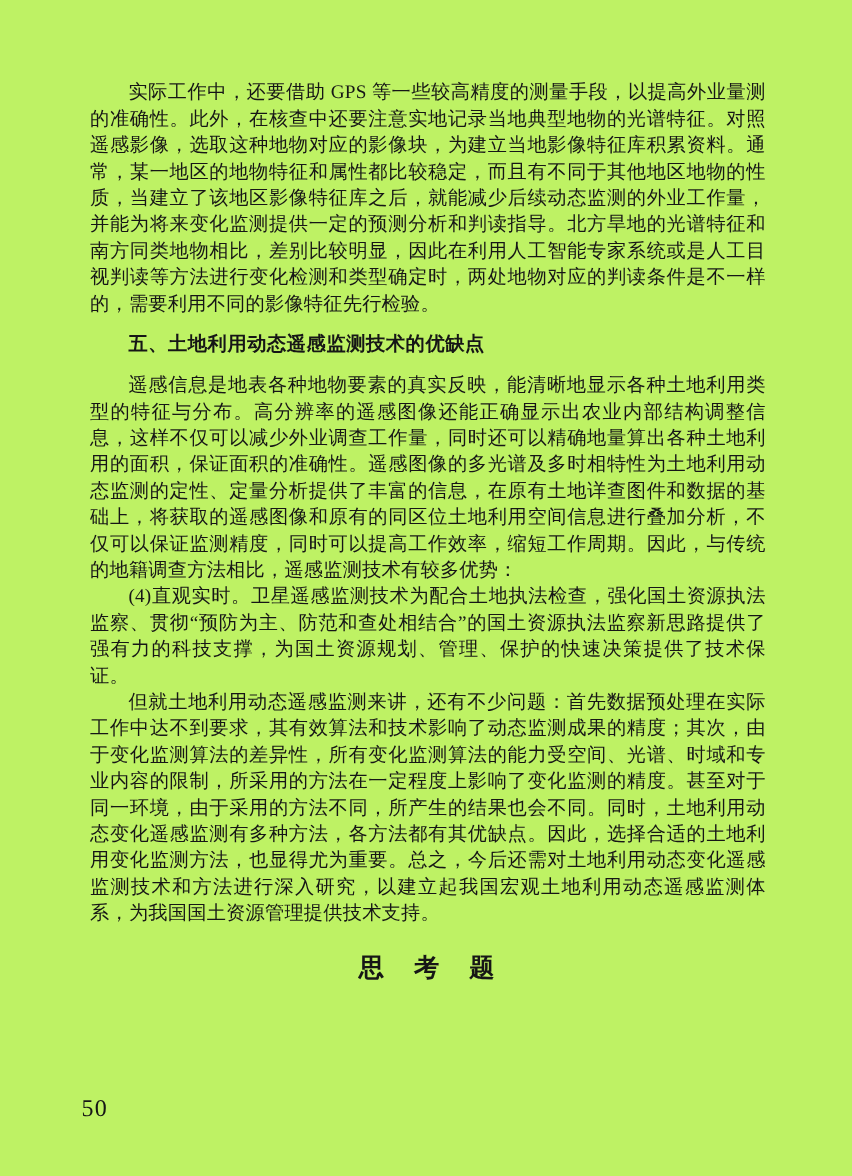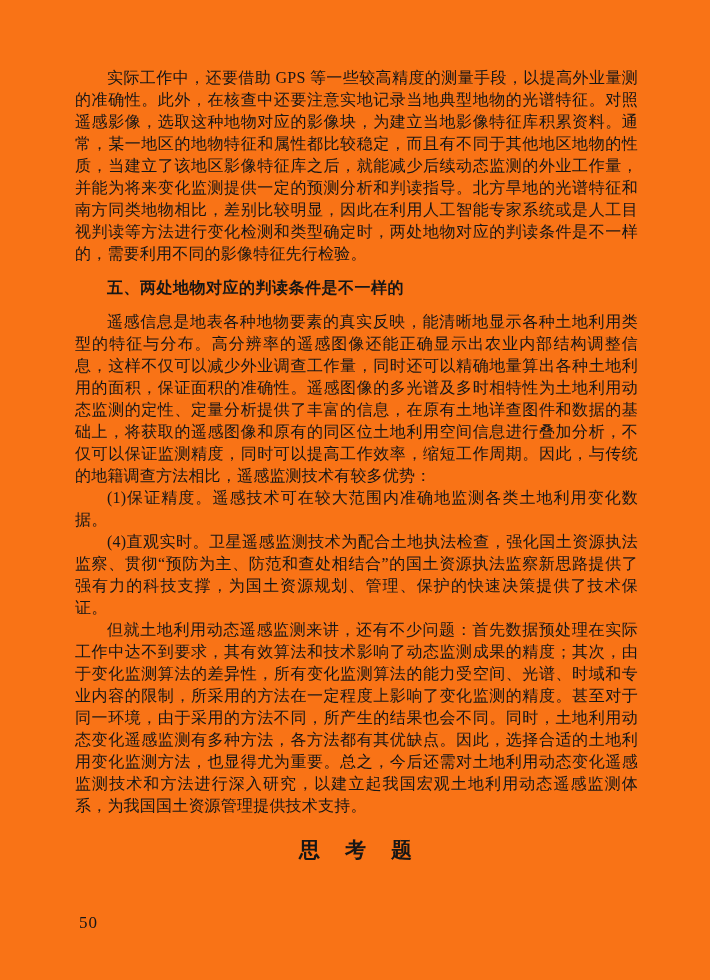--- a/index.html
+++ b/index.html
@@ -11,21 +11,21 @@
     height: 980px;
     position: relative;
     background: #ffffff;
     font-family: "Liberation Serif", "DejaVu Serif", serif;
     color: #161616;
     overflow: hidden;
   }
   .page {
     position: absolute;
     inset: 0;
-    background: #f97316;
+    background: #bef264;
   }
   .content {
     position: absolute;
     left: 75px;
     top: 67px;
     width: 563px;
     font-size: 16px;
     line-height: 22px;
     text-align: justify;
   }
@@ -54,41 +54,40 @@
   }
   .questions-heading {
     font-size: 21px;
     font-weight: bold;
     text-align: center;
     margin: 22px 0 20px 0;
     letter-spacing: 2px;
   }
   .page-number {
     position: absolute;
-    left: 79px;
+    left: 68px;
     top: 913px;
-    font-size: 17px;
+    font-size: 20px;
     letter-spacing: 1px;
   }
 </style>
 </head>
 <body>
 
 <div class="page">
 
   <div class="content">
 
     <p class="para">实际工作中，还要借助 GPS 等一些较高精度的测量手段，以提高外业量测的准确性。此外，在核查中还要注意实地记录当地典型地物的光谱特征。对照遥感影像，选取这种地物对应的影像块，为建立当地影像特征库积累资料。通常，某一地区的地物特征和属性都比较稳定，而且有不同于其他地区地物的性质，当建立了该地区影像特征库之后，就能减少后续动态监测的外业工作量，并能为将来变化监测提供一定的预测分析和判读指导。北方旱地的光谱特征和南方同类地物相比，差别比较明显，因此在利用人工智能专家系统或是人工目视判读等方法进行变化检测和类型确定时，两处地物对应的判读条件是不一样的，需要利用不同的影像特征先行检验。</p>
 
-    <h3 class="section-heading">五、两处地物对应的判读条件是不一样的</h3>
+    <h3 class="section-heading">五、土地利用动态遥感监测技术的优缺点</h3>
 
     <p class="para">遥感信息是地表各种地物要素的真实反映，能清晰地显示各种土地利用类型的特征与分布。高分辨率的遥感图像还能正确显示出农业内部结构调整信息，这样不仅可以减少外业调查工作量，同时还可以精确地量算出各种土地利用的面积，保证面积的准确性。遥感图像的多光谱及多时相特性为土地利用动态监测的定性、定量分析提供了丰富的信息，在原有土地详查图件和数据的基础上，将获取的遥感图像和原有的同区位土地利用空间信息进行叠加分析，不仅可以保证监测精度，同时可以提高工作效率，缩短工作周期。因此，与传统的地籍调查方法相比，遥感监测技术有较多优势：</p>
 
     <ol class="advantage-list">
-      <li>(1)保证精度。遥感技术可在较大范围内准确地监测各类土地利用变化数据。</li>
       <li>(4)直观实时。卫星遥感监测技术为配合土地执法检查，强化国土资源执法监察、贯彻“预防为主、防范和查处相结合”的国土资源执法监察新思路提供了强有力的科技支撑，为国土资源规划、管理、保护的快速决策提供了技术保证。</li>
     </ol>
 
     <p class="para">但就土地利用动态遥感监测来讲，还有不少问题：首先数据预处理在实际工作中达不到要求，其有效算法和技术影响了动态监测成果的精度；其次，由于变化监测算法的差异性，所有变化监测算法的能力受空间、光谱、时域和专业内容的限制，所采用的方法在一定程度上影响了变化监测的精度。甚至对于同一环境，由于采用的方法不同，所产生的结果也会不同。同时，土地利用动态变化遥感监测有多种方法，各方法都有其优缺点。因此，选择合适的土地利用变化监测方法，也显得尤为重要。总之，今后还需对土地利用动态变化遥感监测技术和方法进行深入研究，以建立起我国宏观土地利用动态遥感监测体系，为我国国土资源管理提供技术支持。</p>
 
     <h2 class="questions-heading">思　考　题</h2>
 
   </div>
 
   <div class="page-number">50</div>

